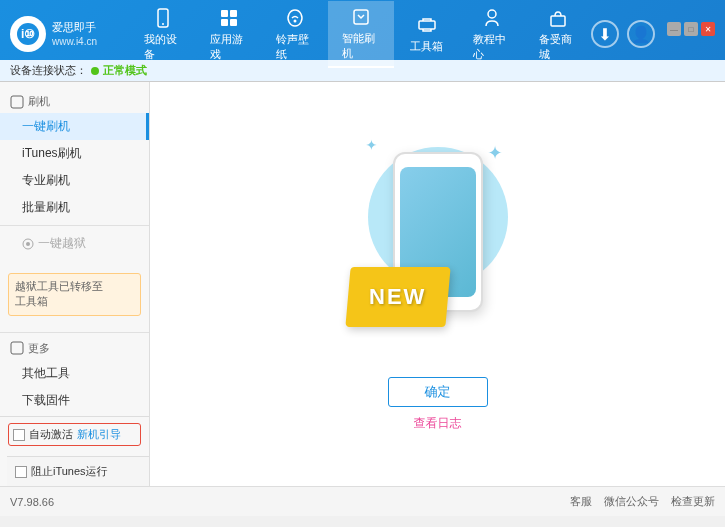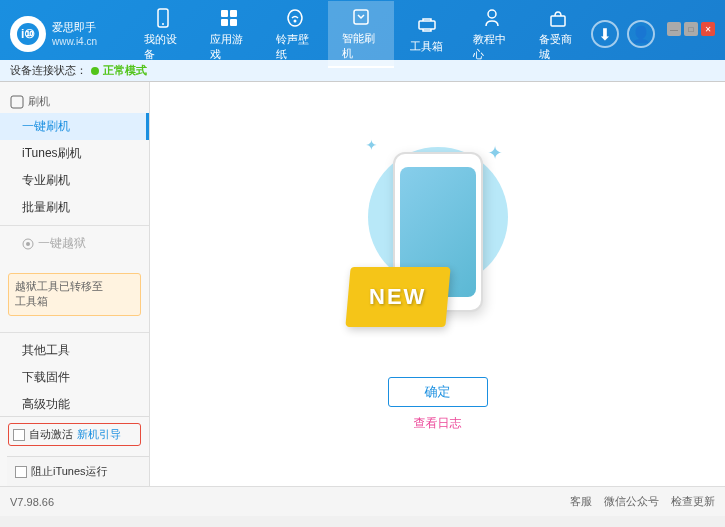--- a/index.html
+++ b/index.html
@@ -388,20 +388,26 @@
           </svg>
         <span>一键越狱</span>
       </div>
 
       <div class="sidebar-notice">
         <span>越狱工具已转移至<br>工具箱</span>
       </div>
 
       <div class="sidebar-divider"></div>
 
+      <div class="sidebar-section-header">
+        <svg width="14" height="14" viewBox="0 0 14 14">
+            <rect x="1" y="1" width="12" height="12" rx="2" fill="none" stroke="#666" stroke-width="1"></rect>
+          </svg>
+        <span>更多</span>
+      </div>
       <div class="sidebar-item">
         <span>其他工具</span>
       </div>
       <div class="sidebar-item">
         <span>下载固件</span>
       </div>
       <div class="sidebar-item">
         <span>高级功能</span>
       </div>
 

